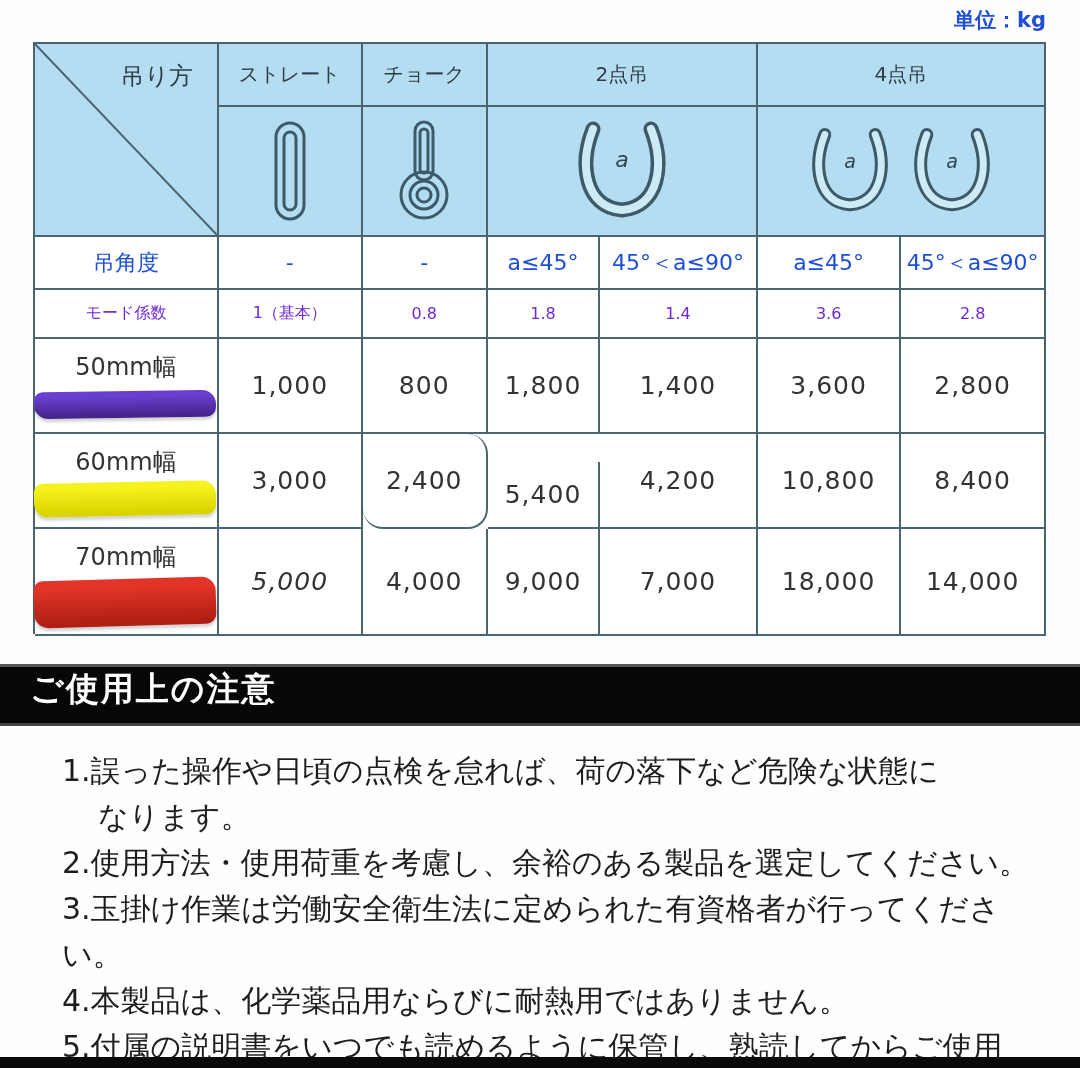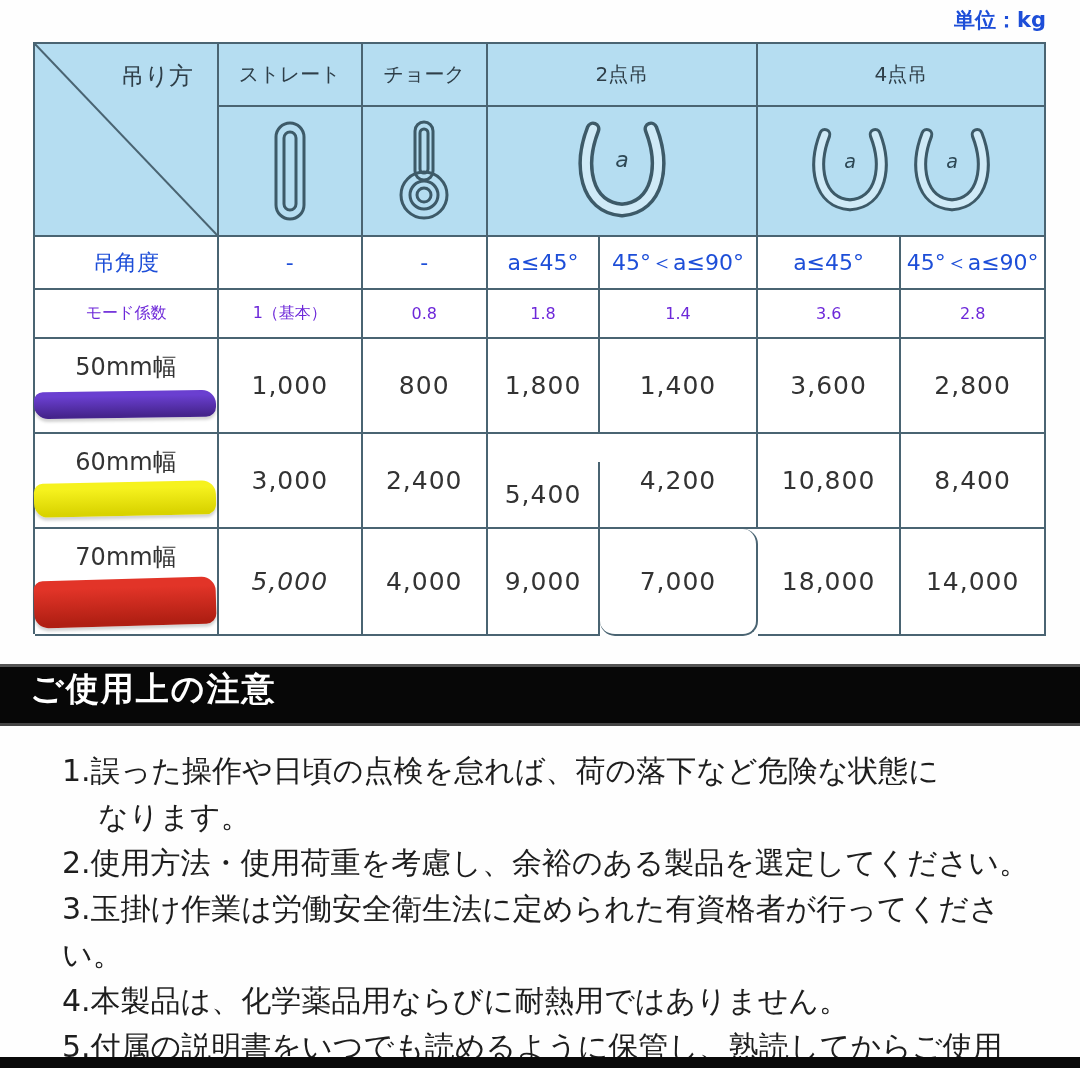--- a/index.html
+++ b/index.html
@@ -162,33 +162,33 @@
       <div class="cell val-cell" style="grid-area: 5 / 3;">800</div>
       <div class="cell val-cell" style="grid-area: 5 / 4;">1,800</div>
       <div class="cell val-cell" style="grid-area: 5 / 5;">1,400</div>
       <div class="cell val-cell" style="grid-area: 5 / 6;">3,600</div>
       <div class="cell val-cell" style="grid-area: 5 / 7;">2,800</div>
       <div class="cell rowlabel-cell" style="grid-area: 6 / 1;">
         <span class="wlabel">60mm幅</span>
         <div class="strap" style="height: 34px; width: 100%; bottom: 11px; transform: rotate(-1.2deg); background: linear-gradient(rgb(246, 242, 30) 18%, rgb(217, 211, 0) 92%);"></div>
       </div>
       <div class="cell val-cell" style="grid-area: 6 / 2;">3,000</div>
-      <div class="cell val-cell" style="grid-area: 6 / 3;">2,400</div>
+      <div class="cell val-cell" style="grid-area: 6 / 3; border-radius: 20px;">2,400</div>
       <div class="cell val-cell" style="grid-area: 6 / 4; margin-top: 28px;">5,400</div>
       <div class="cell val-cell" style="grid-area: 6 / 5;">4,200</div>
       <div class="cell val-cell" style="grid-area: 6 / 6;">10,800</div>
       <div class="cell val-cell" style="grid-area: 6 / 7;">8,400</div>
       <div class="cell rowlabel-cell" style="grid-area: 7 / 1;">
         <span class="wlabel">70mm幅</span>
         <div class="strap" style="height: 47px; width: 100%; bottom: 8px; transform: rotate(-1.6deg); background: linear-gradient(rgb(226, 52, 40) 18%, rgb(176, 31, 19) 92%);"></div>
       </div>
       <div class="cell val-cell" style="grid-area: 7 / 2; font-style: italic;">5,000</div>
       <div class="cell val-cell" style="grid-area: 7 / 3;">4,000</div>
       <div class="cell val-cell" style="grid-area: 7 / 4;">9,000</div>
-      <div class="cell val-cell" style="grid-area: 7 / 5; border-radius: 15px;">7,000</div>
+      <div class="cell val-cell" style="grid-area: 7 / 5;">7,000</div>
       <div class="cell val-cell" style="grid-area: 7 / 6;">18,000</div>
       <div class="cell val-cell" style="grid-area: 7 / 7;">14,000</div>
     </div>
 
   <div class="notice-banner">
     <span class="title">ご使用上の注意</span>
   </div>
 
   <div class="notice-list">
       <p class="notice-item"><span>1.誤った操作や日頃の点検を怠れば、荷の落下など危険な状態に</span><span class="cont">なります。</span></p>

